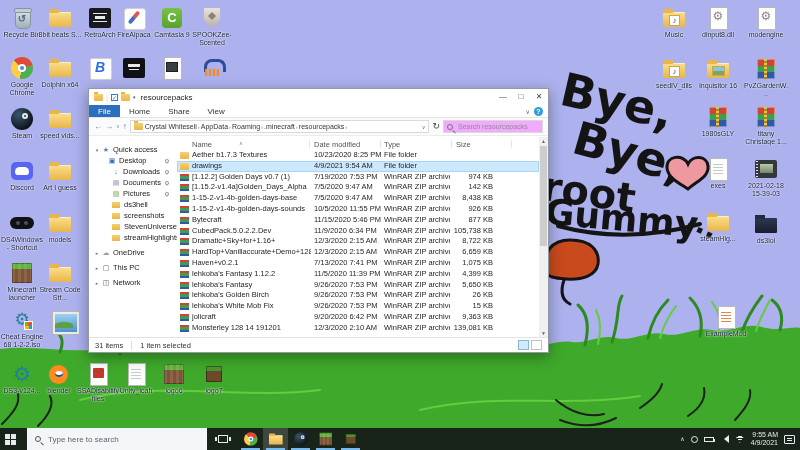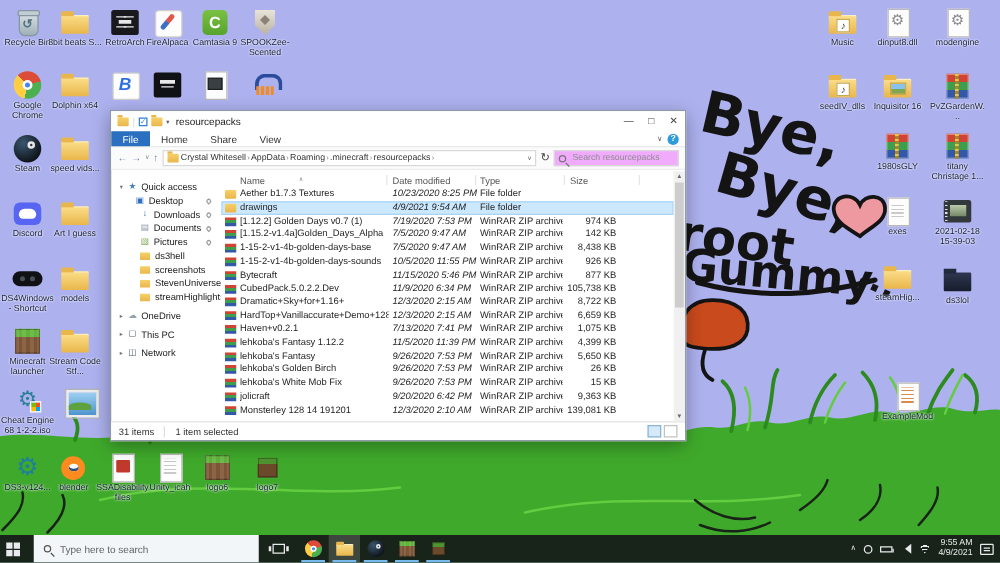--- a/index.html
+++ b/index.html
@@ -131,21 +131,21 @@
   .fhead span{position:absolute;top:3px;}
   .hsort{position:absolute;left:62px;top:0;font-size:5px;color:#888;}
   .hsep{position:absolute;top:3px;bottom:2px;width:1px;background:#e6e6e6;}
   #file-rows{position:absolute;left:0;right:9px;top:13px;bottom:0;overflow:hidden;}
   .frow{position:relative;height:10.8px;line-height:10.8px;font-size:7.5px;color:#1f1f1f;white-space:nowrap;}
   .frow.sel{background:#cce8ff;box-shadow:inset 0 0 0 1px #a9d4f5;}
   .fic{position:absolute;left:3px;top:2px;width:9px;height:7px;}
   .fic-folder{background:linear-gradient(#f7d069,#e9b64b);border-radius:1px;}
   .fic-rar{background:linear-gradient(#cf4434 0 34%,#3f9e4d 34% 67%,#3458a8 67% 100%);}
   .fname{position:absolute;left:15px;width:119px;overflow:hidden;}
-  .fdate{position:absolute;left:137px;width:68px;overflow:hidden;font-style:italic;}
+  .fdate{position:absolute;left:137px;width:68px;overflow:hidden;}
   .ftype{position:absolute;left:207px;width:66px;overflow:hidden;}
   .fsize{position:absolute;left:240px;width:76px;text-align:right;}
   .vscroll{position:absolute;right:0;top:0;bottom:0;width:9px;background:#f0f0f0;}
   .varrow{position:absolute;left:0;right:0;text-align:center;font-size:5px;color:#6a6a6a;}
   .vthumb{position:absolute;left:1px;right:1px;top:9px;height:100px;background:#cdcdcd;}
   .statusbar{position:absolute;left:0;right:0;bottom:0;height:15px;border-top:1px solid #e3e3e3;display:flex;align-items:center;font-size:7.5px;color:#333;padding:0 6px;gap:8px;background:#fff;}
   .st-sep{width:1px;height:9px;background:#ddd;}
   .viewtoggles{margin-left:auto;display:flex;gap:2px;}
   .vt{width:11px;height:10px;border:1px solid #c2c2c2;background:#fff;}
   .vt.active{background:#d6e9f8;border-color:#86b6dc;}

